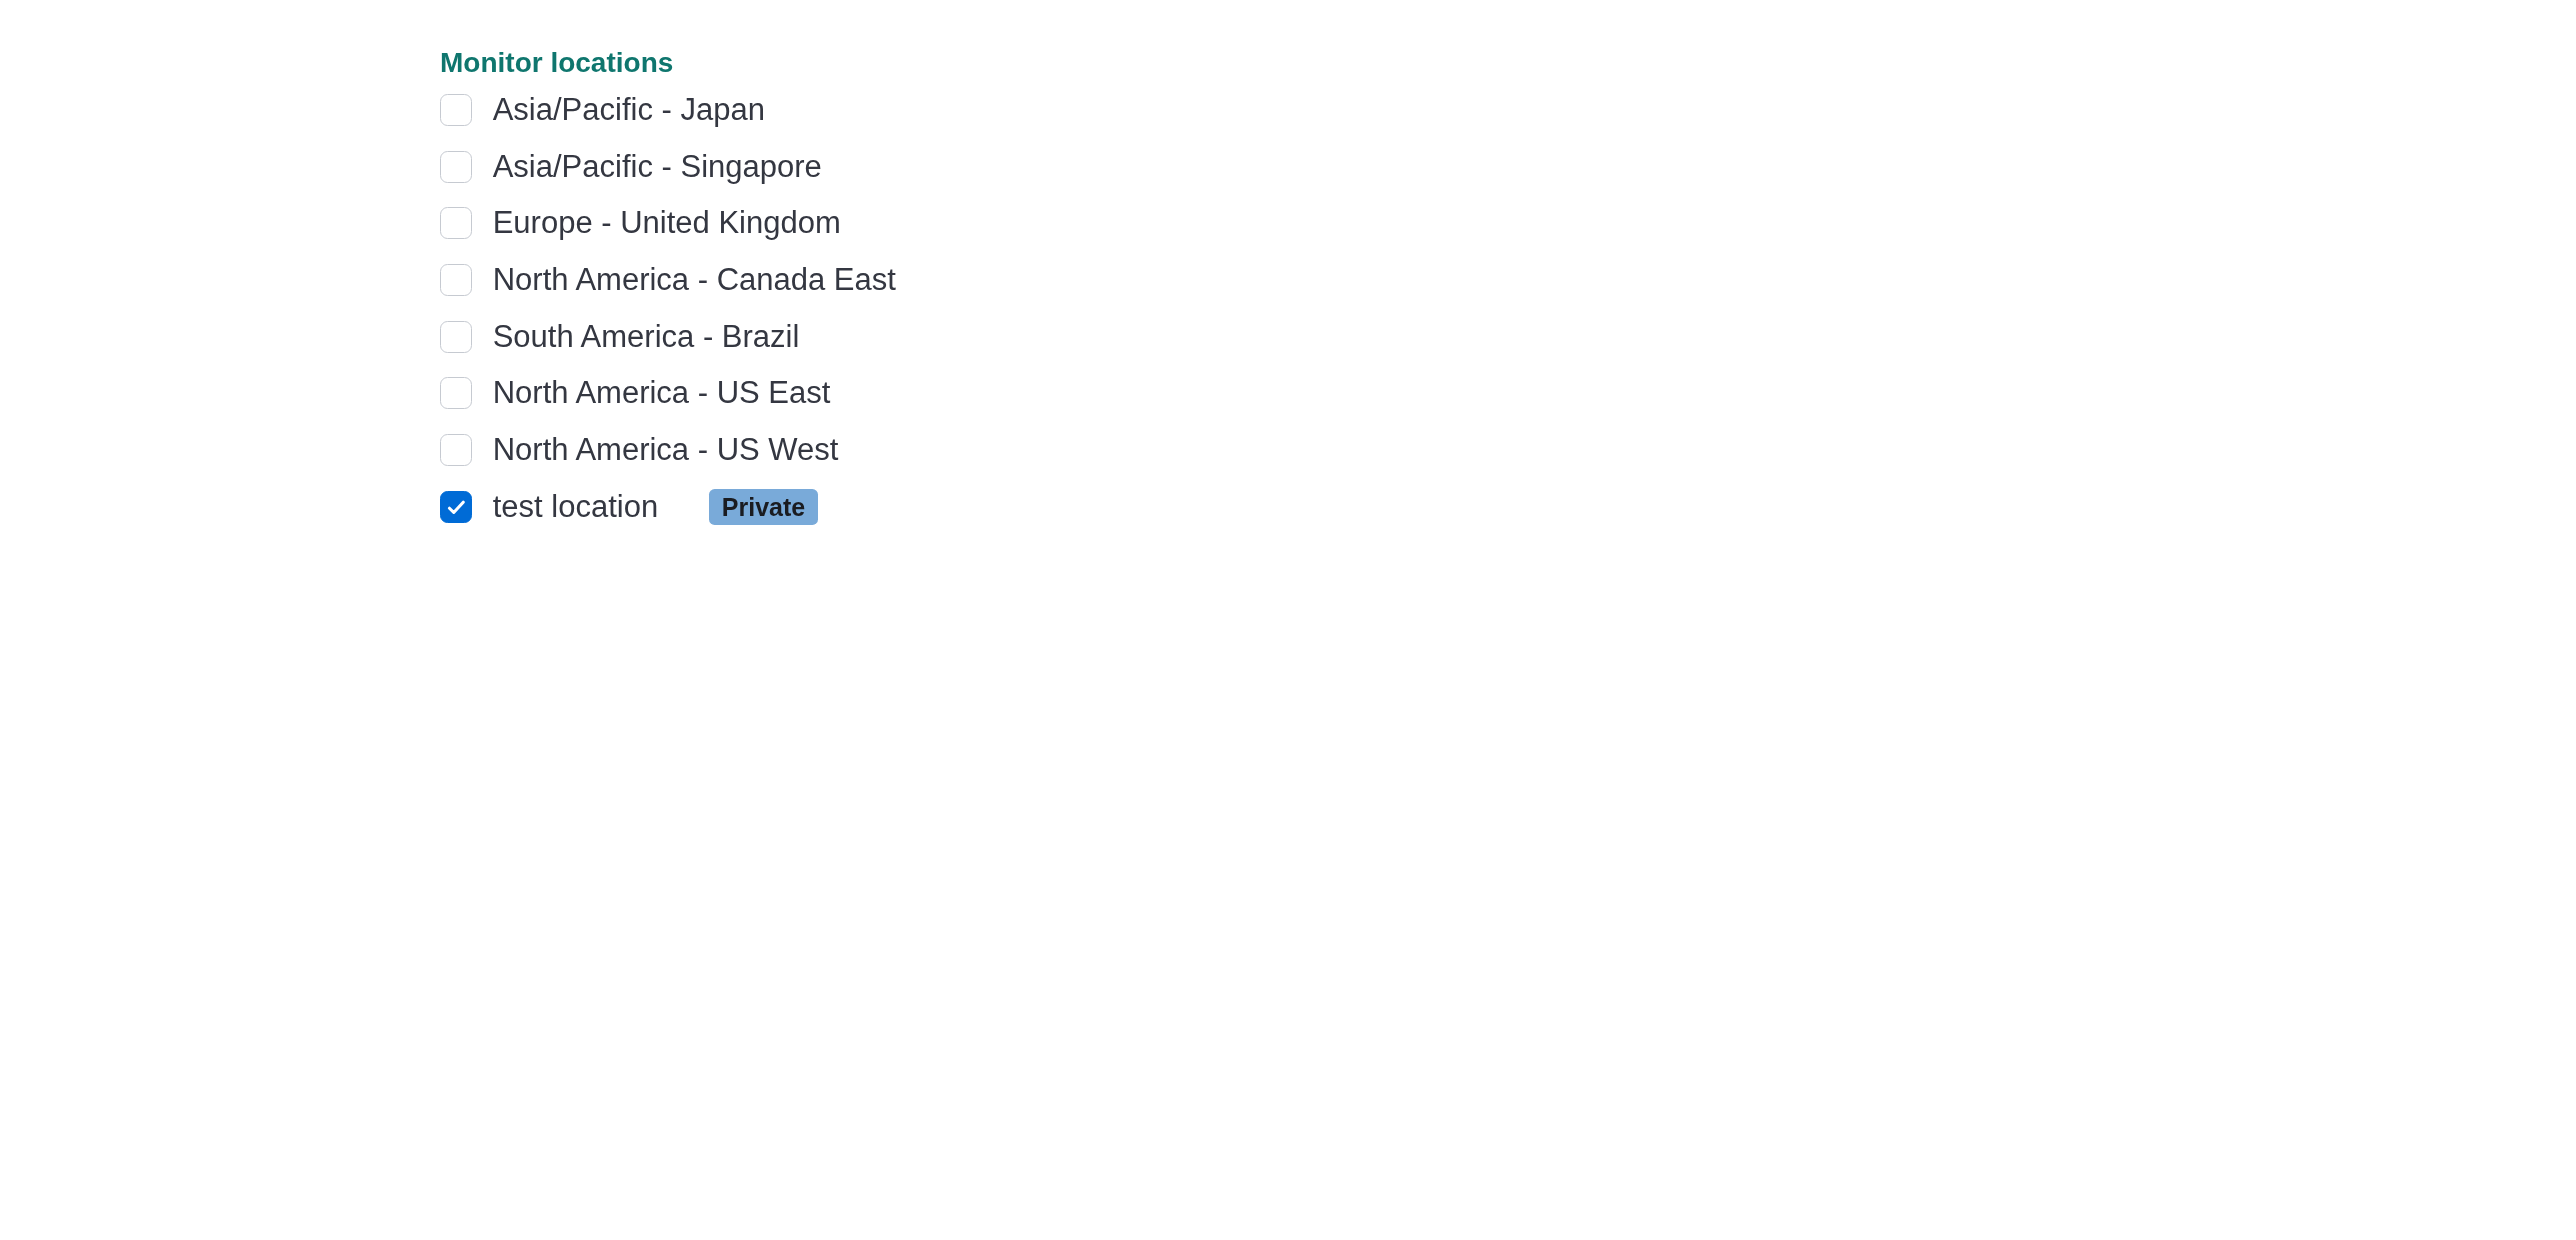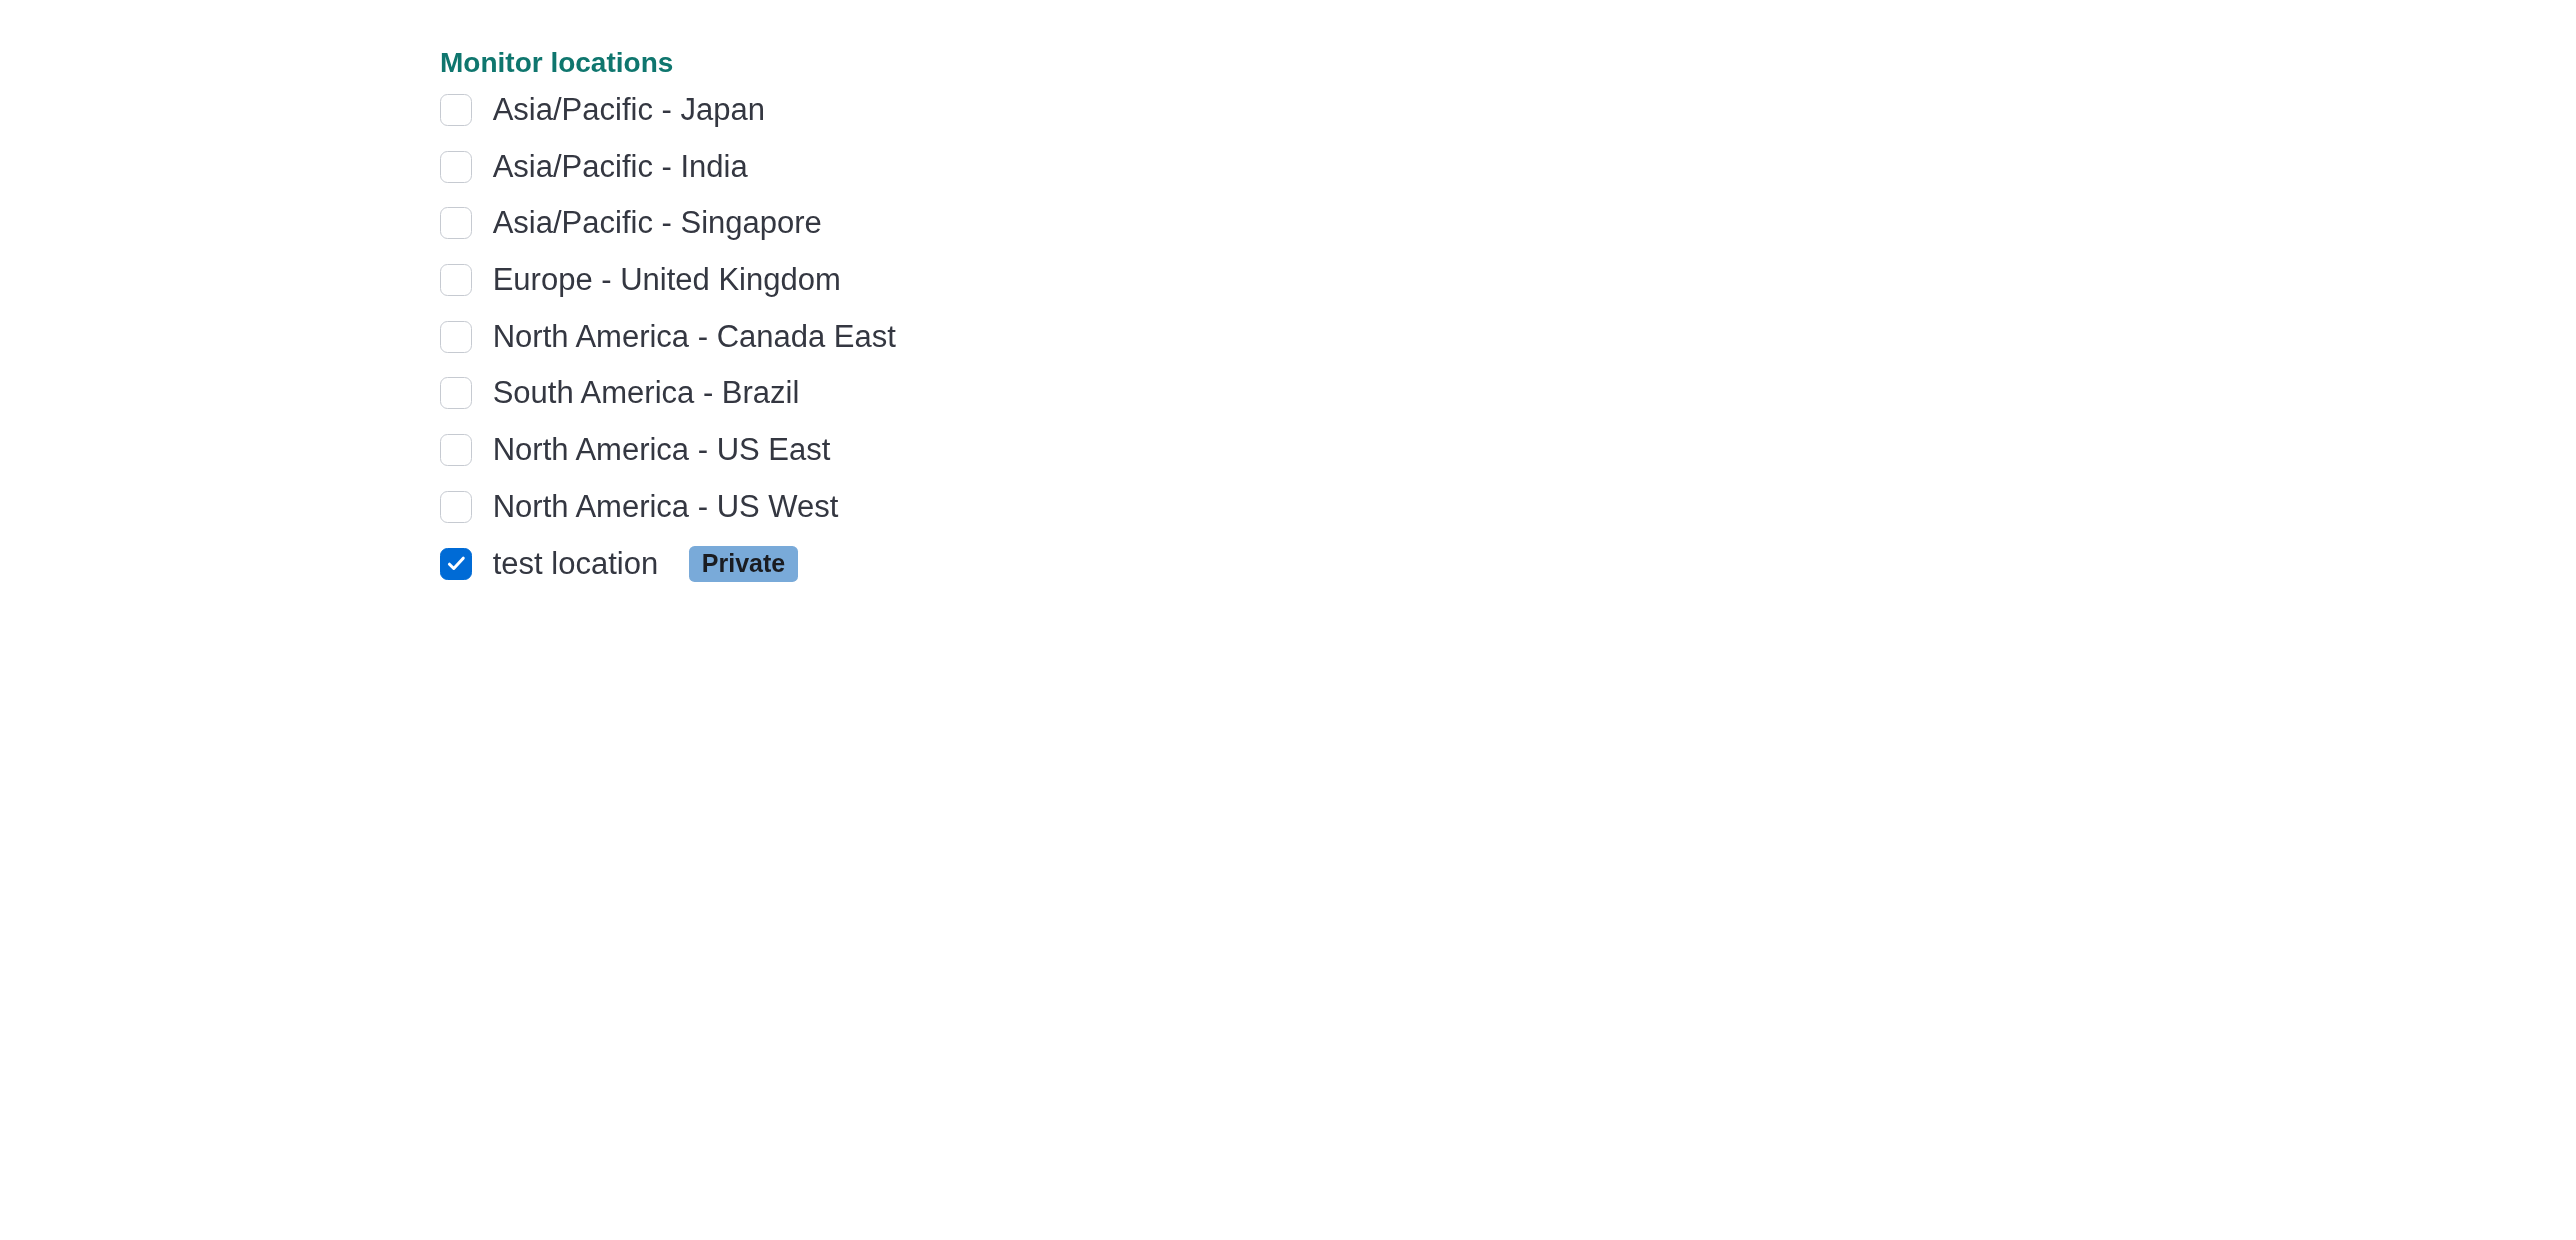--- a/index.html
+++ b/index.html
@@ -67,43 +67,37 @@
     }
     .badge {
       display: inline-flex;
       align-items: center;
       background: #79aad9;
       color: #1a1c21;
       font-size: 25px;
       font-weight: 600;
       border-radius: 5.6px;
       padding: 3.8px 13px;
-      margin-left: 10px;
+      margin-left: 30px;
     }
   </style>
 </head>
 <body>
 
 <div class="section-title">Monitor locations</div>
 
 <div class="checkbox-list">
 
   <div class="checkbox-row">
     <span class="checkbox">
       
     </span>
     <span class="checkbox-label">Asia/Pacific - Japan</span>
   </div>
 
-  <div class="checkbox-row">
-    <span class="checkbox">
-      
-    </span>
-    <span class="checkbox-label">Asia/Pacific - India</span>
-  </div>
 
   <div class="checkbox-row">
     <span class="checkbox">
       
     </span>
     <span class="checkbox-label">Asia/Pacific - Singapore</span>
   </div>
 
 
   <div class="checkbox-row">

